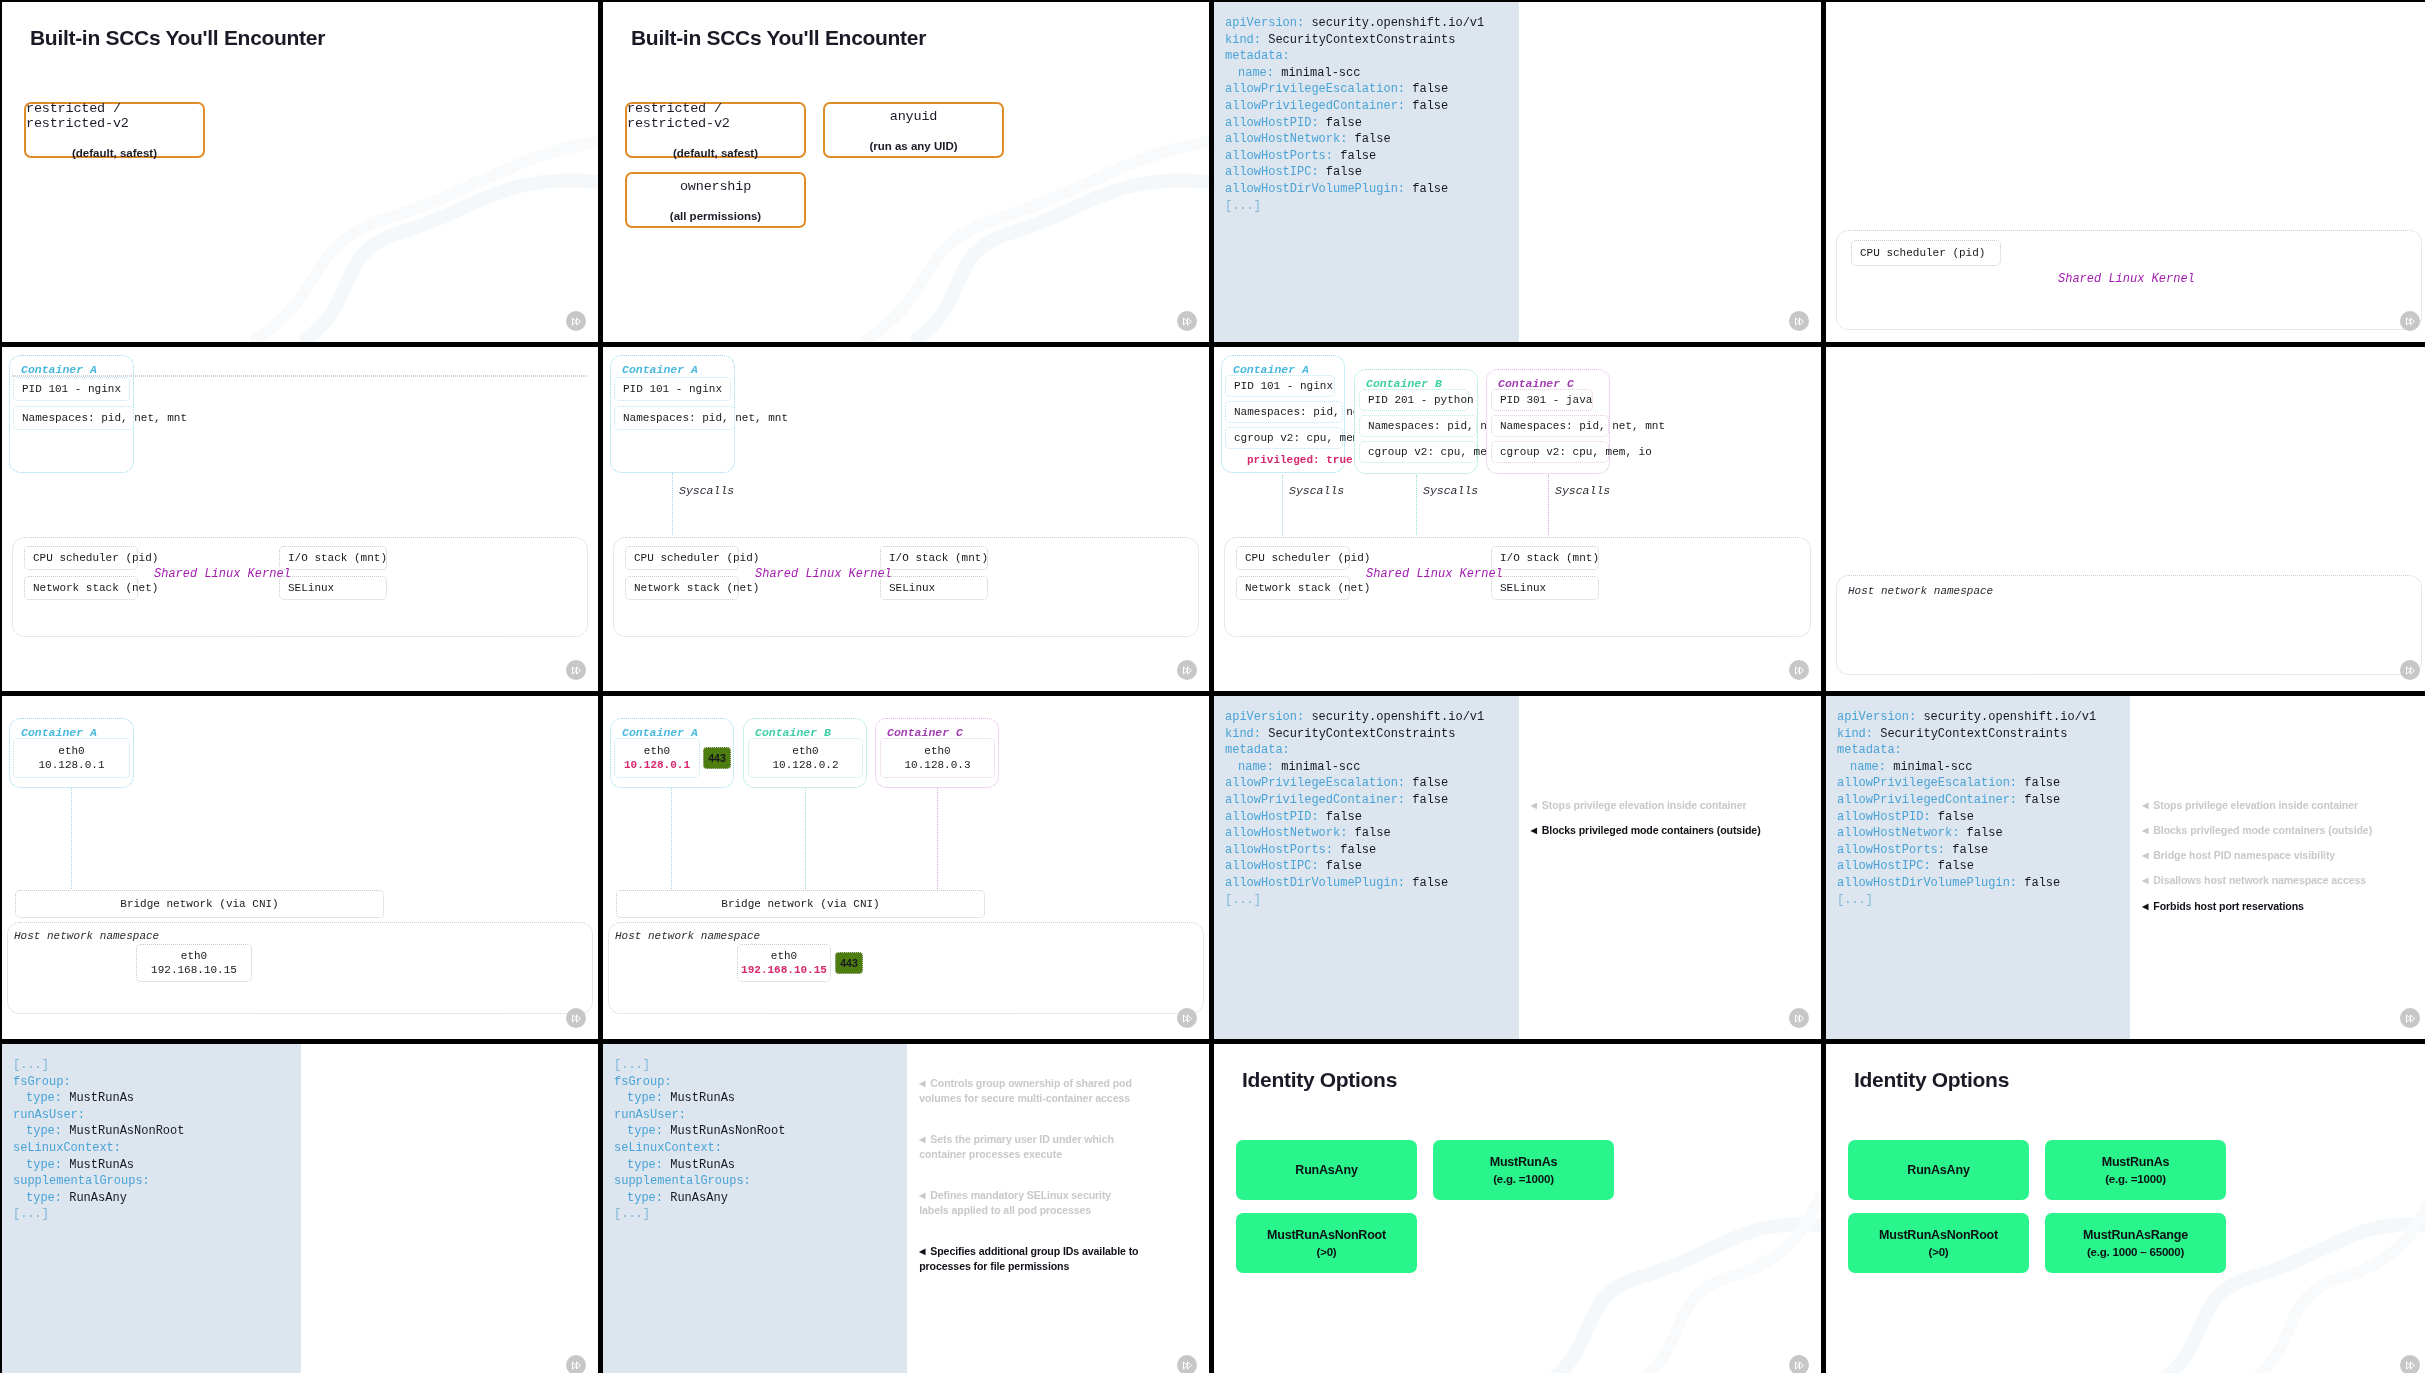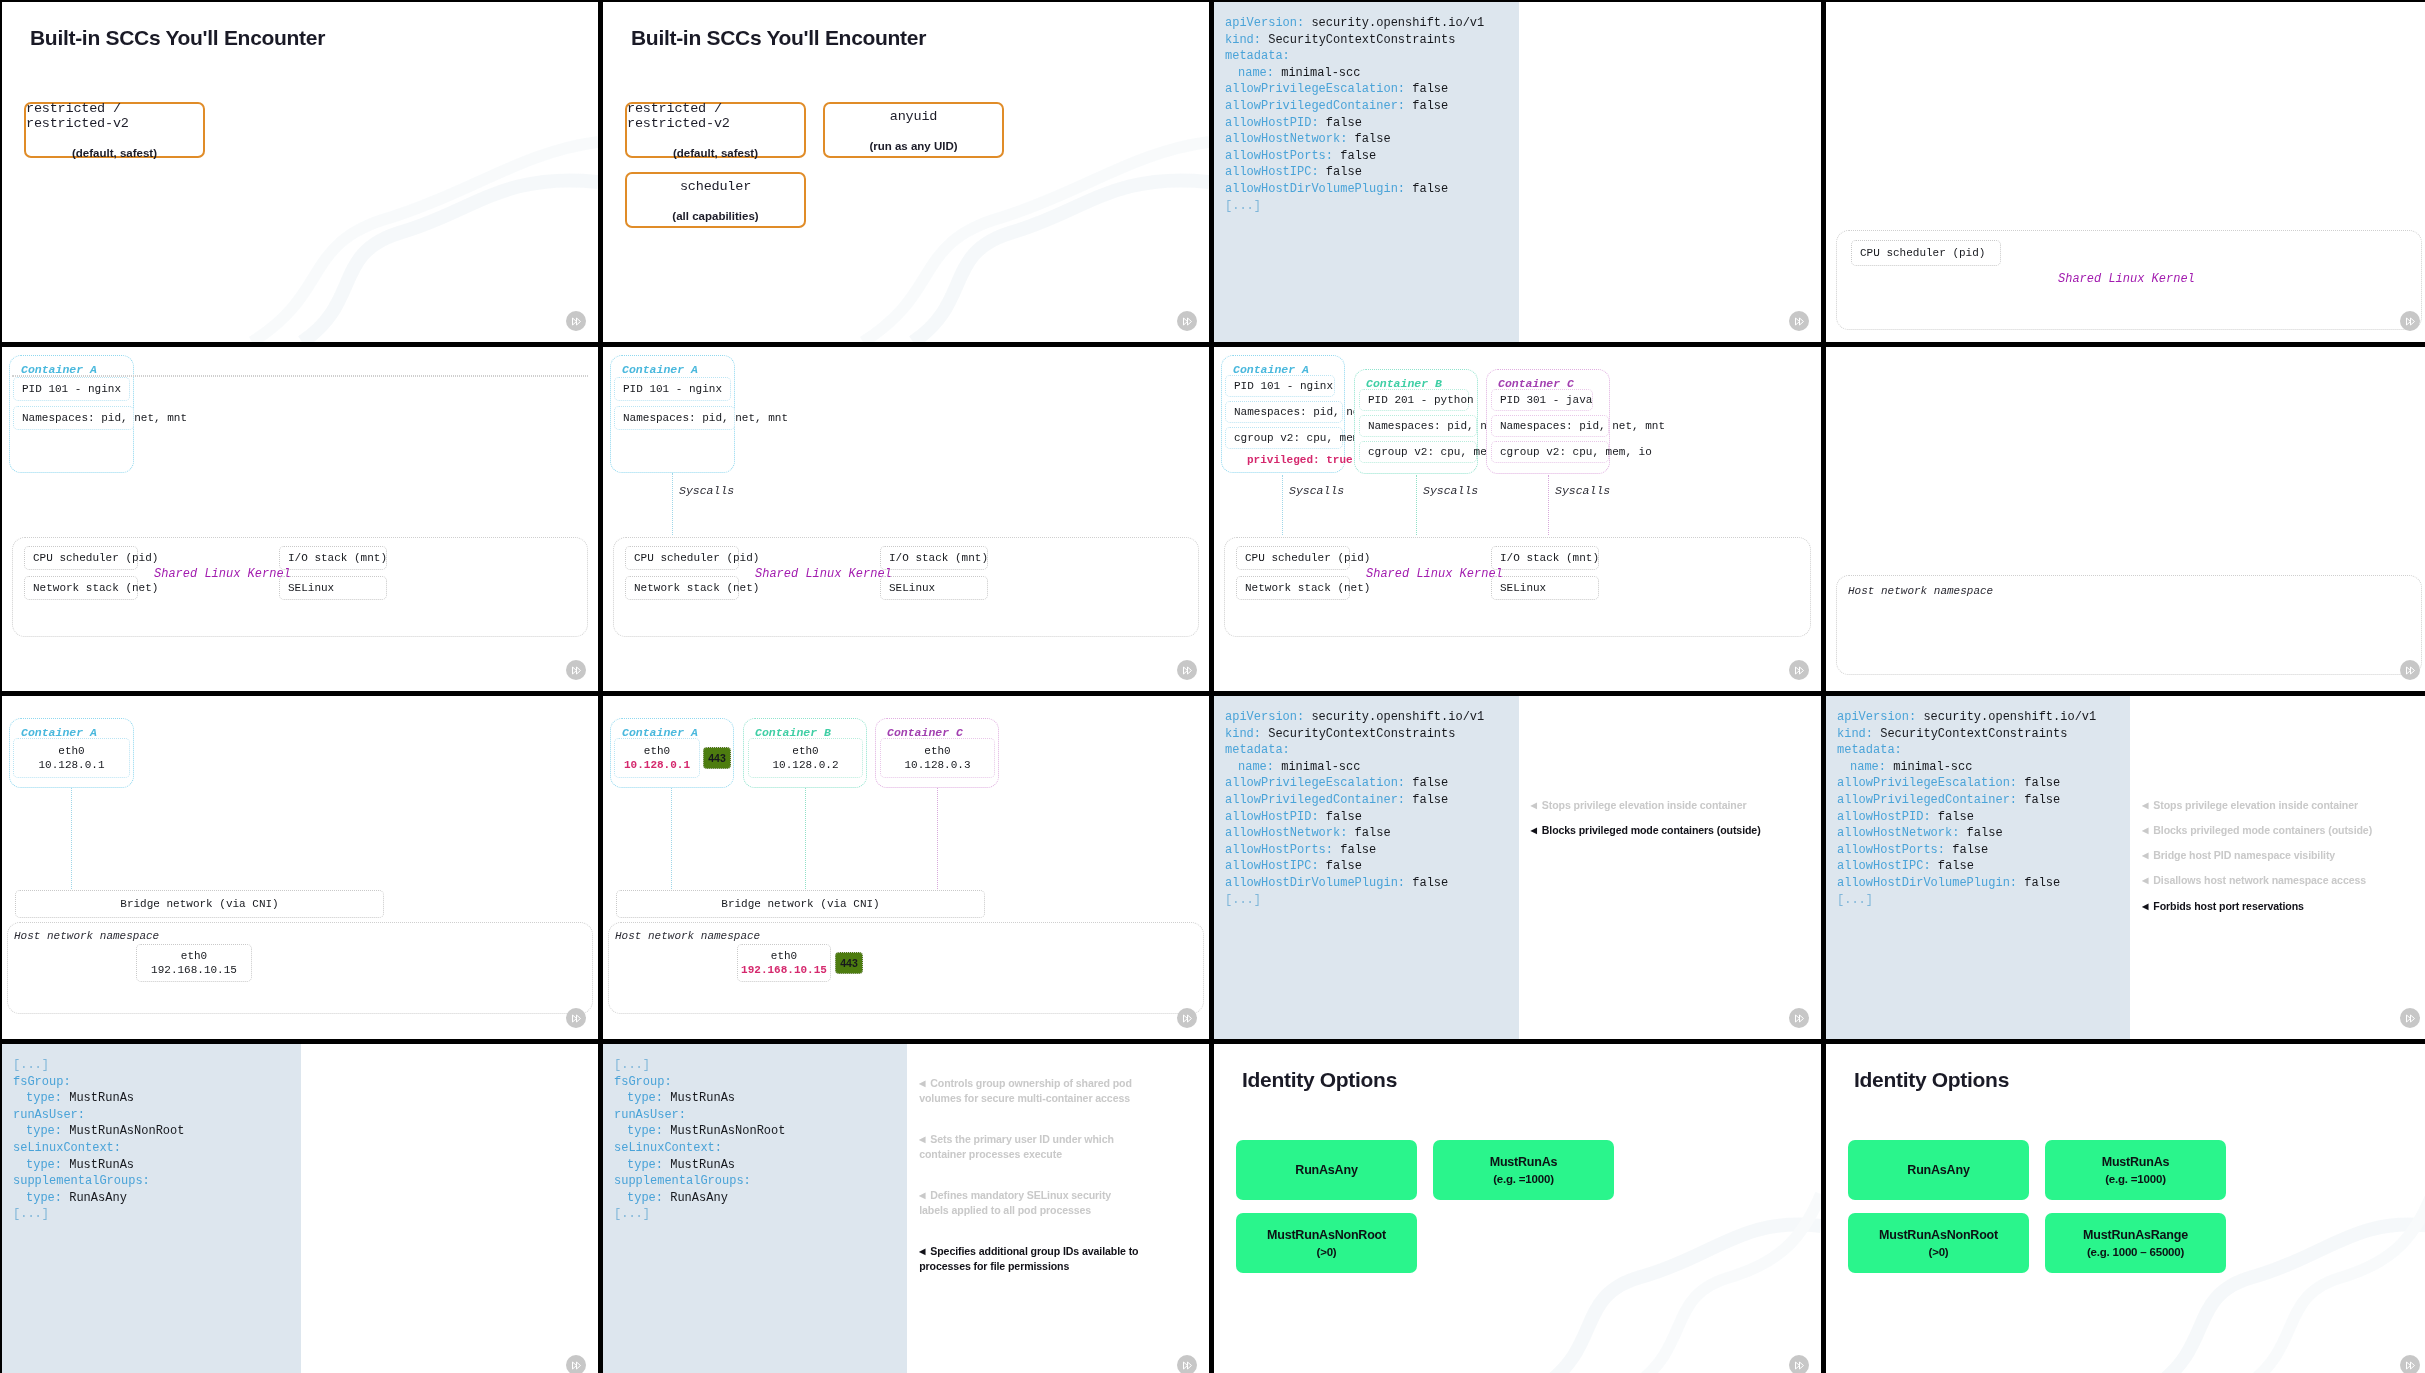--- a/index.html
+++ b/index.html
@@ -192,22 +192,22 @@
     <div class="scc-wrap">
       <div class="scc-box">
         <div class="scc-name">restricted / restricted-v2</div>
         <div class="scc-sub">(default, safest)</div>
       </div>
       <div class="scc-box">
         <div class="scc-name">anyuid</div>
         <div class="scc-sub">(run as any UID)</div>
       </div>
       <div class="scc-box">
-        <div class="scc-name">scheduler</div>
-        <div class="scc-sub">(all capabilities)</div>
+        <div class="scc-name">ownership</div>
+        <div class="scc-sub">(all permissions)</div>
       </div>
     </div>
     <div class="play-badge">
       <svg width="11" height="11" viewBox="0 0 11 11">
           <path d="M1.5 2 L5.5 5.5 L1.5 9 Z M5.5 2 L9.5 5.5 L5.5 9 Z" fill="none" stroke="#fff" stroke-width="1"></path>
         </svg>
     </div>
   </div>
 
   <div class="panel">

